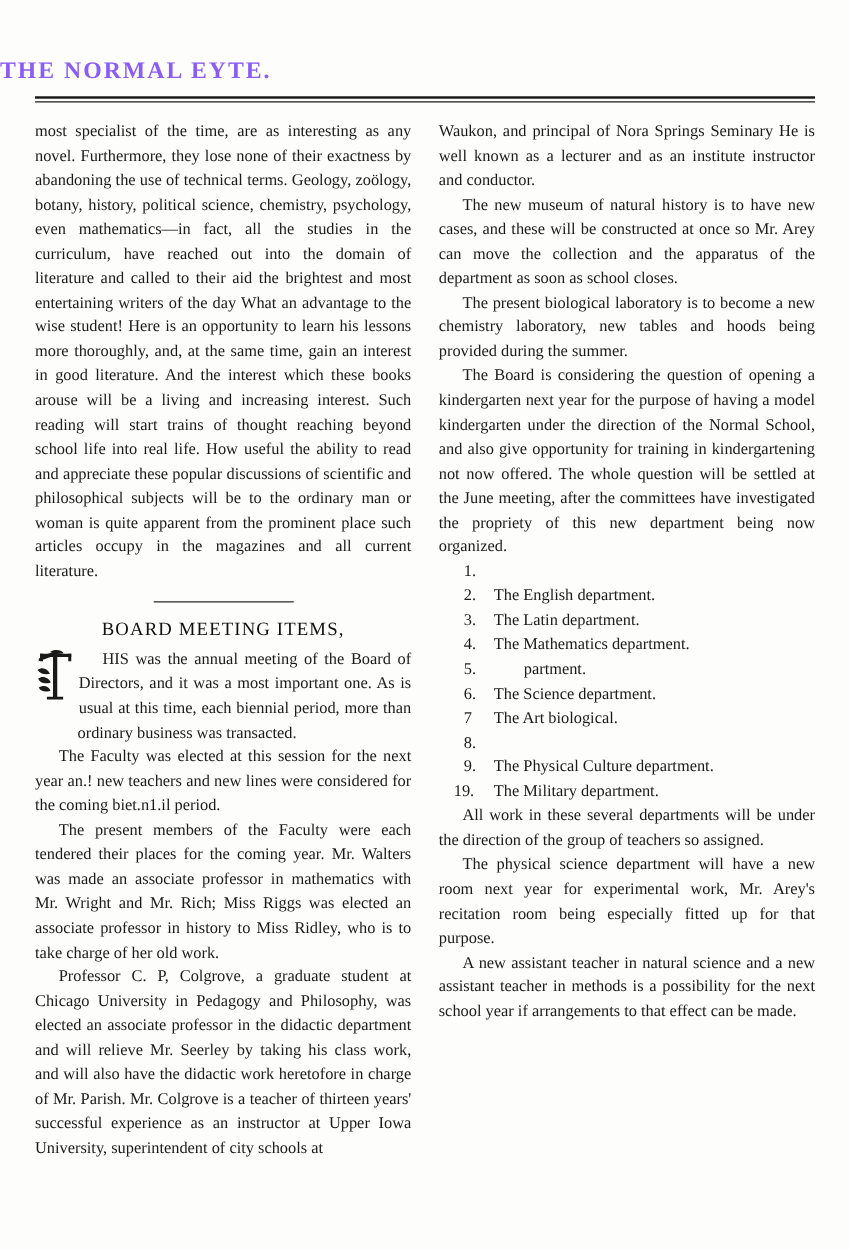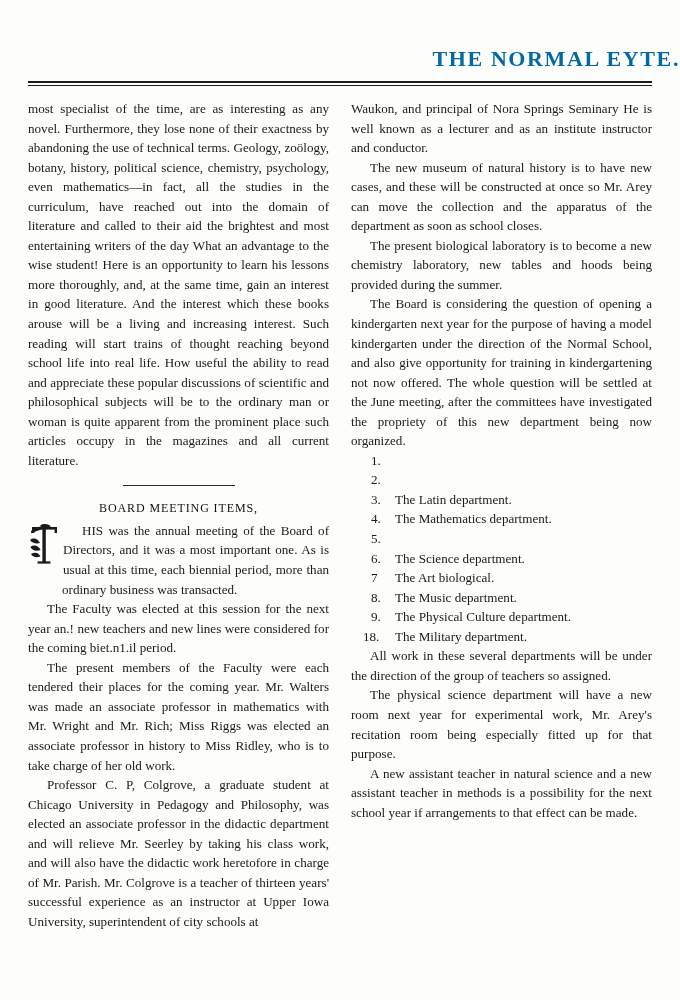--- a/index.html
+++ b/index.html
@@ -15,26 +15,26 @@
     overflow: hidden;
   }
   .page {
     position: relative;
     width: 680px;
     height: 1000px;
     box-sizing: border-box;
     padding: 0;
   }
   .masthead {
-    text-align: right;
-    font-size: 22px;
+    text-align: left;
+    font-size: 19px;
     font-weight: bold;
     letter-spacing: 1.6px;
     margin: 46px 0 0 0;
-    color: #0369a1;
+    color: #8b5cf6;
     font-family: "Liberation Serif", "DejaVu Serif", serif;
   }
   .rule-double {
     margin: 9px 28px 0 28px;
     border-top: 2.4px solid #1c1c1c;
     border-bottom: 1px solid #1c1c1c;
     height: 2px;
   }
   .columns {
     display: flex;
@@ -61,21 +61,21 @@
     text-align-last: left;
   }
   .section-rule {
     width: 112px;
     height: 0;
     border-top: 1.6px solid #2a2a2a;
     margin: 15px auto 13px auto;
   }
   .section-head {
     text-align: center;
-    font-size: 12px;
+    font-size: 15px;
     letter-spacing: 0.9px;
     margin: 0 0 2px 0;
     font-weight: normal;
     color: #111;
   }
   
   .dropcap-para {
     position: relative;
     text-indent: 0;
   }
@@ -174,52 +174,53 @@
       <p>The new museum of natural history is to have new cases, and these will be constructed at once so Mr. Arey can move the collection and the apparatus of the department as soon as school closes.</p>
       <p>The present biological laboratory is to become a new chemistry laboratory, new tables and hoods being provided during the summer.</p>
       <p>The Board is considering the question of opening a kindergarten next year for the purpose of having a model kindergarten under the direction of the Normal School, and also give opportunity for training in kindergartening not now offered.  The whole question will be settled at the June meeting, after the committees have investigated the propriety of this new department being now organized.</p>
 
       <ul class="dept-list">
         <li>
           <span class="num">1.</span>
         </li>
         <li>
           <span class="num">2.</span>
+          <span class="dept-label">The English department.</span>
         </li>
         <li>
           <span class="num">3.</span>
           <span class="dept-label">The Latin department.</span>
         </li>
         <li>
           <span class="num">4.</span>
           <span class="dept-label">The Mathematics department.</span>
         </li>
         <li>
           <span class="num">5.</span>
           <span class="dept-label">
+            <span class="cont">partment.</span>
           </span>
         </li>
         <li>
           <span class="num">6.</span>
           <span class="dept-label">The Science department.</span>
         </li>
         <li>
           <span class="num">7</span>
           <span class="dept-label">The Art biological.</span>
         </li>
         <li>
           <span class="num">8.</span>
-          <span class="dept-label">The Music department.</span>
         </li>
         <li>
           <span class="num">9.</span>
           <span class="dept-label">The Physical Culture department.</span>
         </li>
         <li class="wide-num">
-          <span class="num">18.</span>
+          <span class="num">19.</span>
           <span class="dept-label">The Military department.</span>
         </li>
       </ul>
 
       <p>All work in these several departments will be under the direction of the group of teachers so assigned.</p>
       <p>The physical science department will have a new room next year for experimental work, Mr. Arey's recitation room being especially fitted up for that purpose.</p>
       <p class="last-line-left">A new assistant teacher in natural science and a new assistant teacher in methods is a possibility for the next school year if arrangements to that effect can be made.</p>
     </div>
 
   </div>

